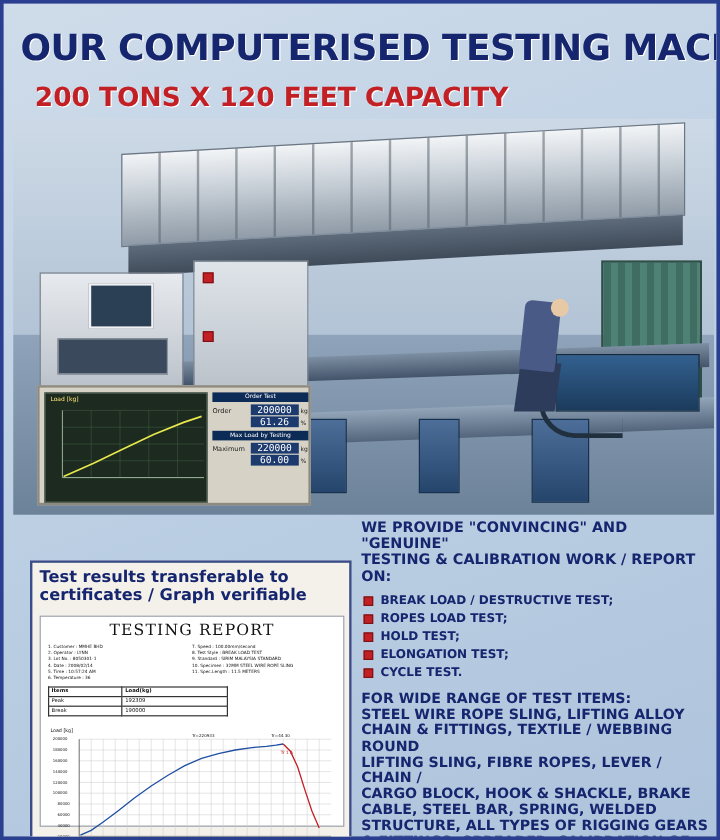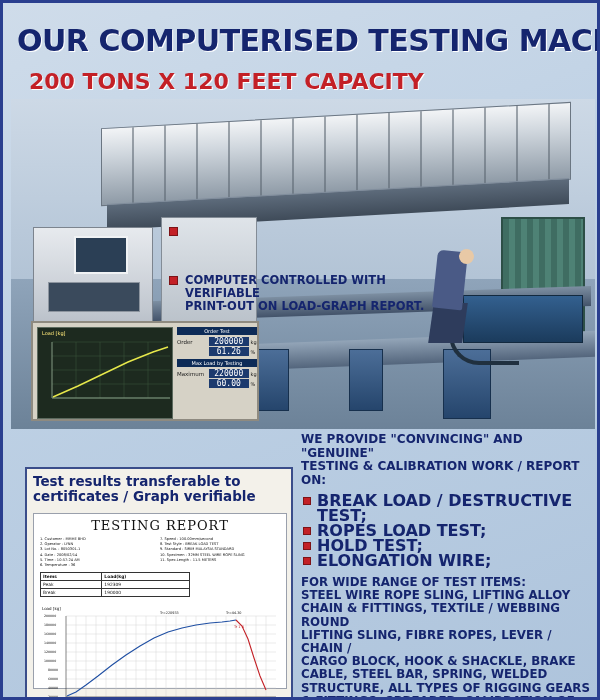--- a/index.html
+++ b/index.html
@@ -214,21 +214,21 @@
   .rcol {
     position: absolute; left: 298px; top: 430px; width: 292px;
   }
   .rtxt {
     font-family: "DejaVu Sans", sans-serif; font-weight: bold;
     color: #15256e; font-size: 12px; line-height: 13.5px;
   }
   .blist { margin-top: 6px; }
   .bitem {
     position: relative; padding-left: 16px; font-family: "DejaVu Sans", sans-serif;
-    font-weight: bold; color: #15256e; font-size: 16px; line-height: 15px;
+    font-weight: bold; color: #15256e; font-size: 10px; line-height: 15px;
   }
   .bitem .sq {
     position: absolute; left: 2px; top: 4px; width: 8px; height: 8px;
     background: #c32026; border: 1px solid #7d1317;
   }
   .rtxt2 {
     margin-top: 8px;
     font-family: "DejaVu Sans", sans-serif; font-weight: bold;
     color: #15256e; font-size: 11.8px; line-height: 13.2px;
   }
@@ -275,22 +275,20 @@
     <div class="console">
       <div class="screen"></div>
       <div class="panel"></div>
       <div class="base"></div>
     </div>
     <div class="cab"></div>
   </div>
 
   <div class="sqbullet" style="left:166px; top:224px;"></div>
   <div class="sqbullet" style="left:166px; top:273px;"></div>
-  <div class="callout" style="left:182px; top:271px; width:260px; white-space:pre-line;">COMPUTER CONTROLLED WITH VERIFIABLE
-PRINT-OUT ON LOAD-GRAPH REPORT.</div>
 
   <div class="swbox">
     <div class="swgraph">
       <div class="ttl">Load [kg]</div>
       <svg width="136" height="80">
         <g stroke="#3c5a3f" stroke-width="0.5">
           <line x1="14" y1="6" x2="132" y2="6"></line>
             <line x1="14" y1="20" x2="132" y2="20"></line>
           <line x1="14" y1="34" x2="132" y2="34"></line>
             <line x1="14" y1="48" x2="132" y2="48"></line>
@@ -461,21 +459,25 @@
       <div class="bitem">
         <span class="sq"></span>
         <span>ROPES LOAD TEST;</span>
       </div>
       <div class="bitem">
         <span class="sq"></span>
         <span>HOLD TEST;</span>
       </div>
       <div class="bitem">
         <span class="sq"></span>
-        <span>ELONGATION WIRE;</span>
+        <span>ELONGATION TEST;</span>
+      </div>
+      <div class="bitem">
+        <span class="sq"></span>
+        <span>CYCLE TEST.</span>
       </div>
     </div>
     <div class="rtxt2" style="white-space:pre-line">FOR WIDE RANGE OF TEST ITEMS:
 STEEL WIRE ROPE SLING, LIFTING ALLOY
 CHAIN &amp; FITTINGS, TEXTILE / WEBBING ROUND
 LIFTING SLING, FIBRE ROPES, LEVER / CHAIN /
 CARGO BLOCK, HOOK &amp; SHACKLE, BRAKE
 CABLE, STEEL BAR, SPRING, WELDED
 STRUCTURE, ALL TYPES OF RIGGING GEARS
 &amp; FITTINGS, SPREADER, CALIBRATION OF

